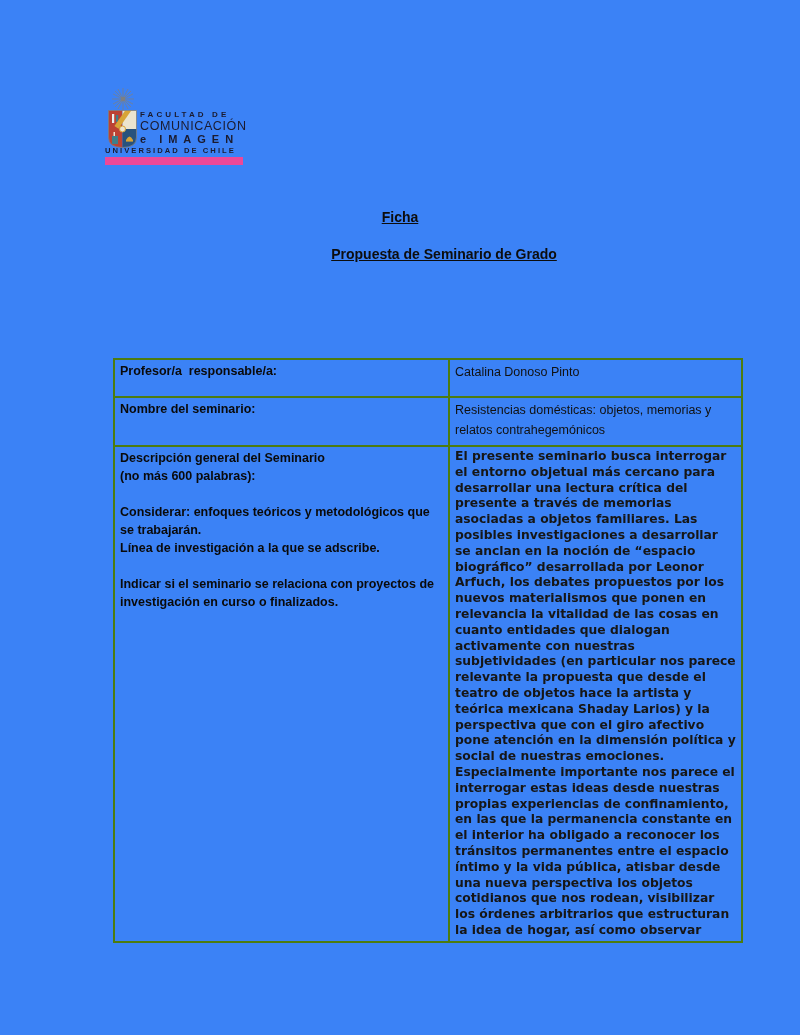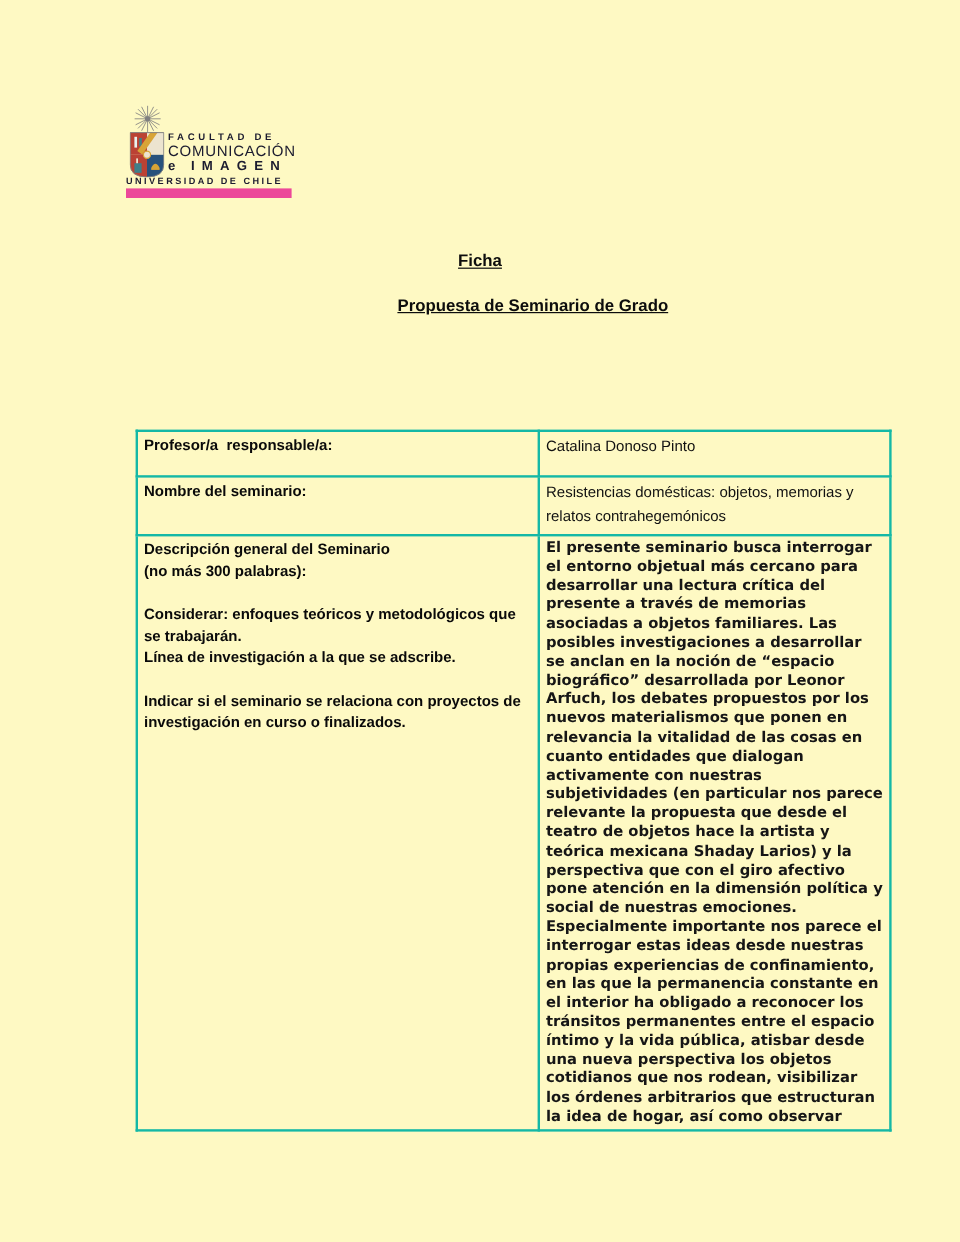--- a/index.html
+++ b/index.html
@@ -1,20 +1,20 @@
 <!DOCTYPE html>
 <html><head>
 <meta charset="utf-8">
 <style>
   html, body { margin: 0; padding: 0; background: #ffffff; }
   .page {
     position: relative;
     width: 800px;
     height: 1035px;
-    background: #fef9c3;
+    background: #3b82f6;
     overflow: hidden;
     font-family: "Liberation Sans", sans-serif;
     color: #000;
   }
 
   
   .logo { position: absolute; left: 105px; top: 88px; width: 138px; height: 75px; }
   .starburst { position: absolute; left: 7px; top: 0; }
   .shield { position: absolute; left: 3px; top: 22px; }
   .faculty-text { position: absolute; left: 35px; top: 22px; width: 103px; color: #1b1b2f; }
@@ -37,21 +37,21 @@
   }
   .doc-title { top: 209px; }
   .doc-subtitle { top: 246px; padding-left: 44px; }
 
   
   .form-table {
     position: absolute; left: 113px; top: 358px;
     width: 628px; border-collapse: collapse; table-layout: fixed;
   }
   .form-table td {
-    border: 2px solid #14b8a6;
+    border: 2px solid #4d7c0f;
     vertical-align: top;
     padding: 2px 5px;
     overflow: hidden;
   }
   .row-1 { height: 38px; }
   .row-2 { height: 49px; margin-left: 12px; }
   .row-3 { height: 496px; }
   .label-cell {
     font-weight: bold; font-size: 12.5px; line-height: 18px;
     white-space: pre-wrap; color: #0a0a0a;
@@ -136,21 +136,21 @@
       <tr class="row-1">
         <td class="label-cell">Profesor/a  responsable/a:</td>
         <td class="value-cell">Catalina Donoso Pinto</td>
       </tr>
       <tr class="row-2">
         <td class="label-cell">Nombre del seminario:</td>
         <td class="value-cell">Resistencias domésticas: objetos, memorias y relatos contrahegemónicos</td>
       </tr>
       <tr class="row-3">
         <td class="label-cell">Descripción general del Seminario
-(no más 300 palabras):
+(no más 600 palabras):
 
 Considerar: enfoques teóricos y metodológicos que se trabajarán.
 Línea de investigación a la que se adscribe.
 
 Indicar si el seminario se relaciona con proyectos de investigación en curso o finalizados.</td>
         <td class="value-cell desc-cell">
           <div class="desc-clip">El presente seminario busca interrogar el entorno objetual más cercano para desarrollar una lectura crítica del presente a través de memorias asociadas a objetos familiares. Las posibles investigaciones a desarrollar se anclan en la noción de “espacio biográfico” desarrollada por Leonor Arfuch, los debates propuestos por los nuevos materialismos que ponen en relevancia la vitalidad de las cosas en cuanto entidades que dialogan activamente con nuestras subjetividades (en particular nos parece relevante la propuesta que desde el teatro de objetos hace la artista y teórica mexicana Shaday Larios) y la perspectiva que con el giro afectivo pone atención en la dimensión política y social de nuestras emociones. Especialmente importante nos parece el interrogar estas ideas desde nuestras propias experiencias de confinamiento, en las que la permanencia constante en el interior ha obligado a reconocer los tránsitos permanentes entre el espacio íntimo y la vida pública, atisbar desde una nueva perspectiva los objetos cotidianos que nos rodean, visibilizar los órdenes arbitrarios que estructuran la idea de hogar, así como observar críticamente la idea tradicional de casa con la que convivimos. Una de las dimensiones</div>
         </td>
       </tr>
     </tbody>

